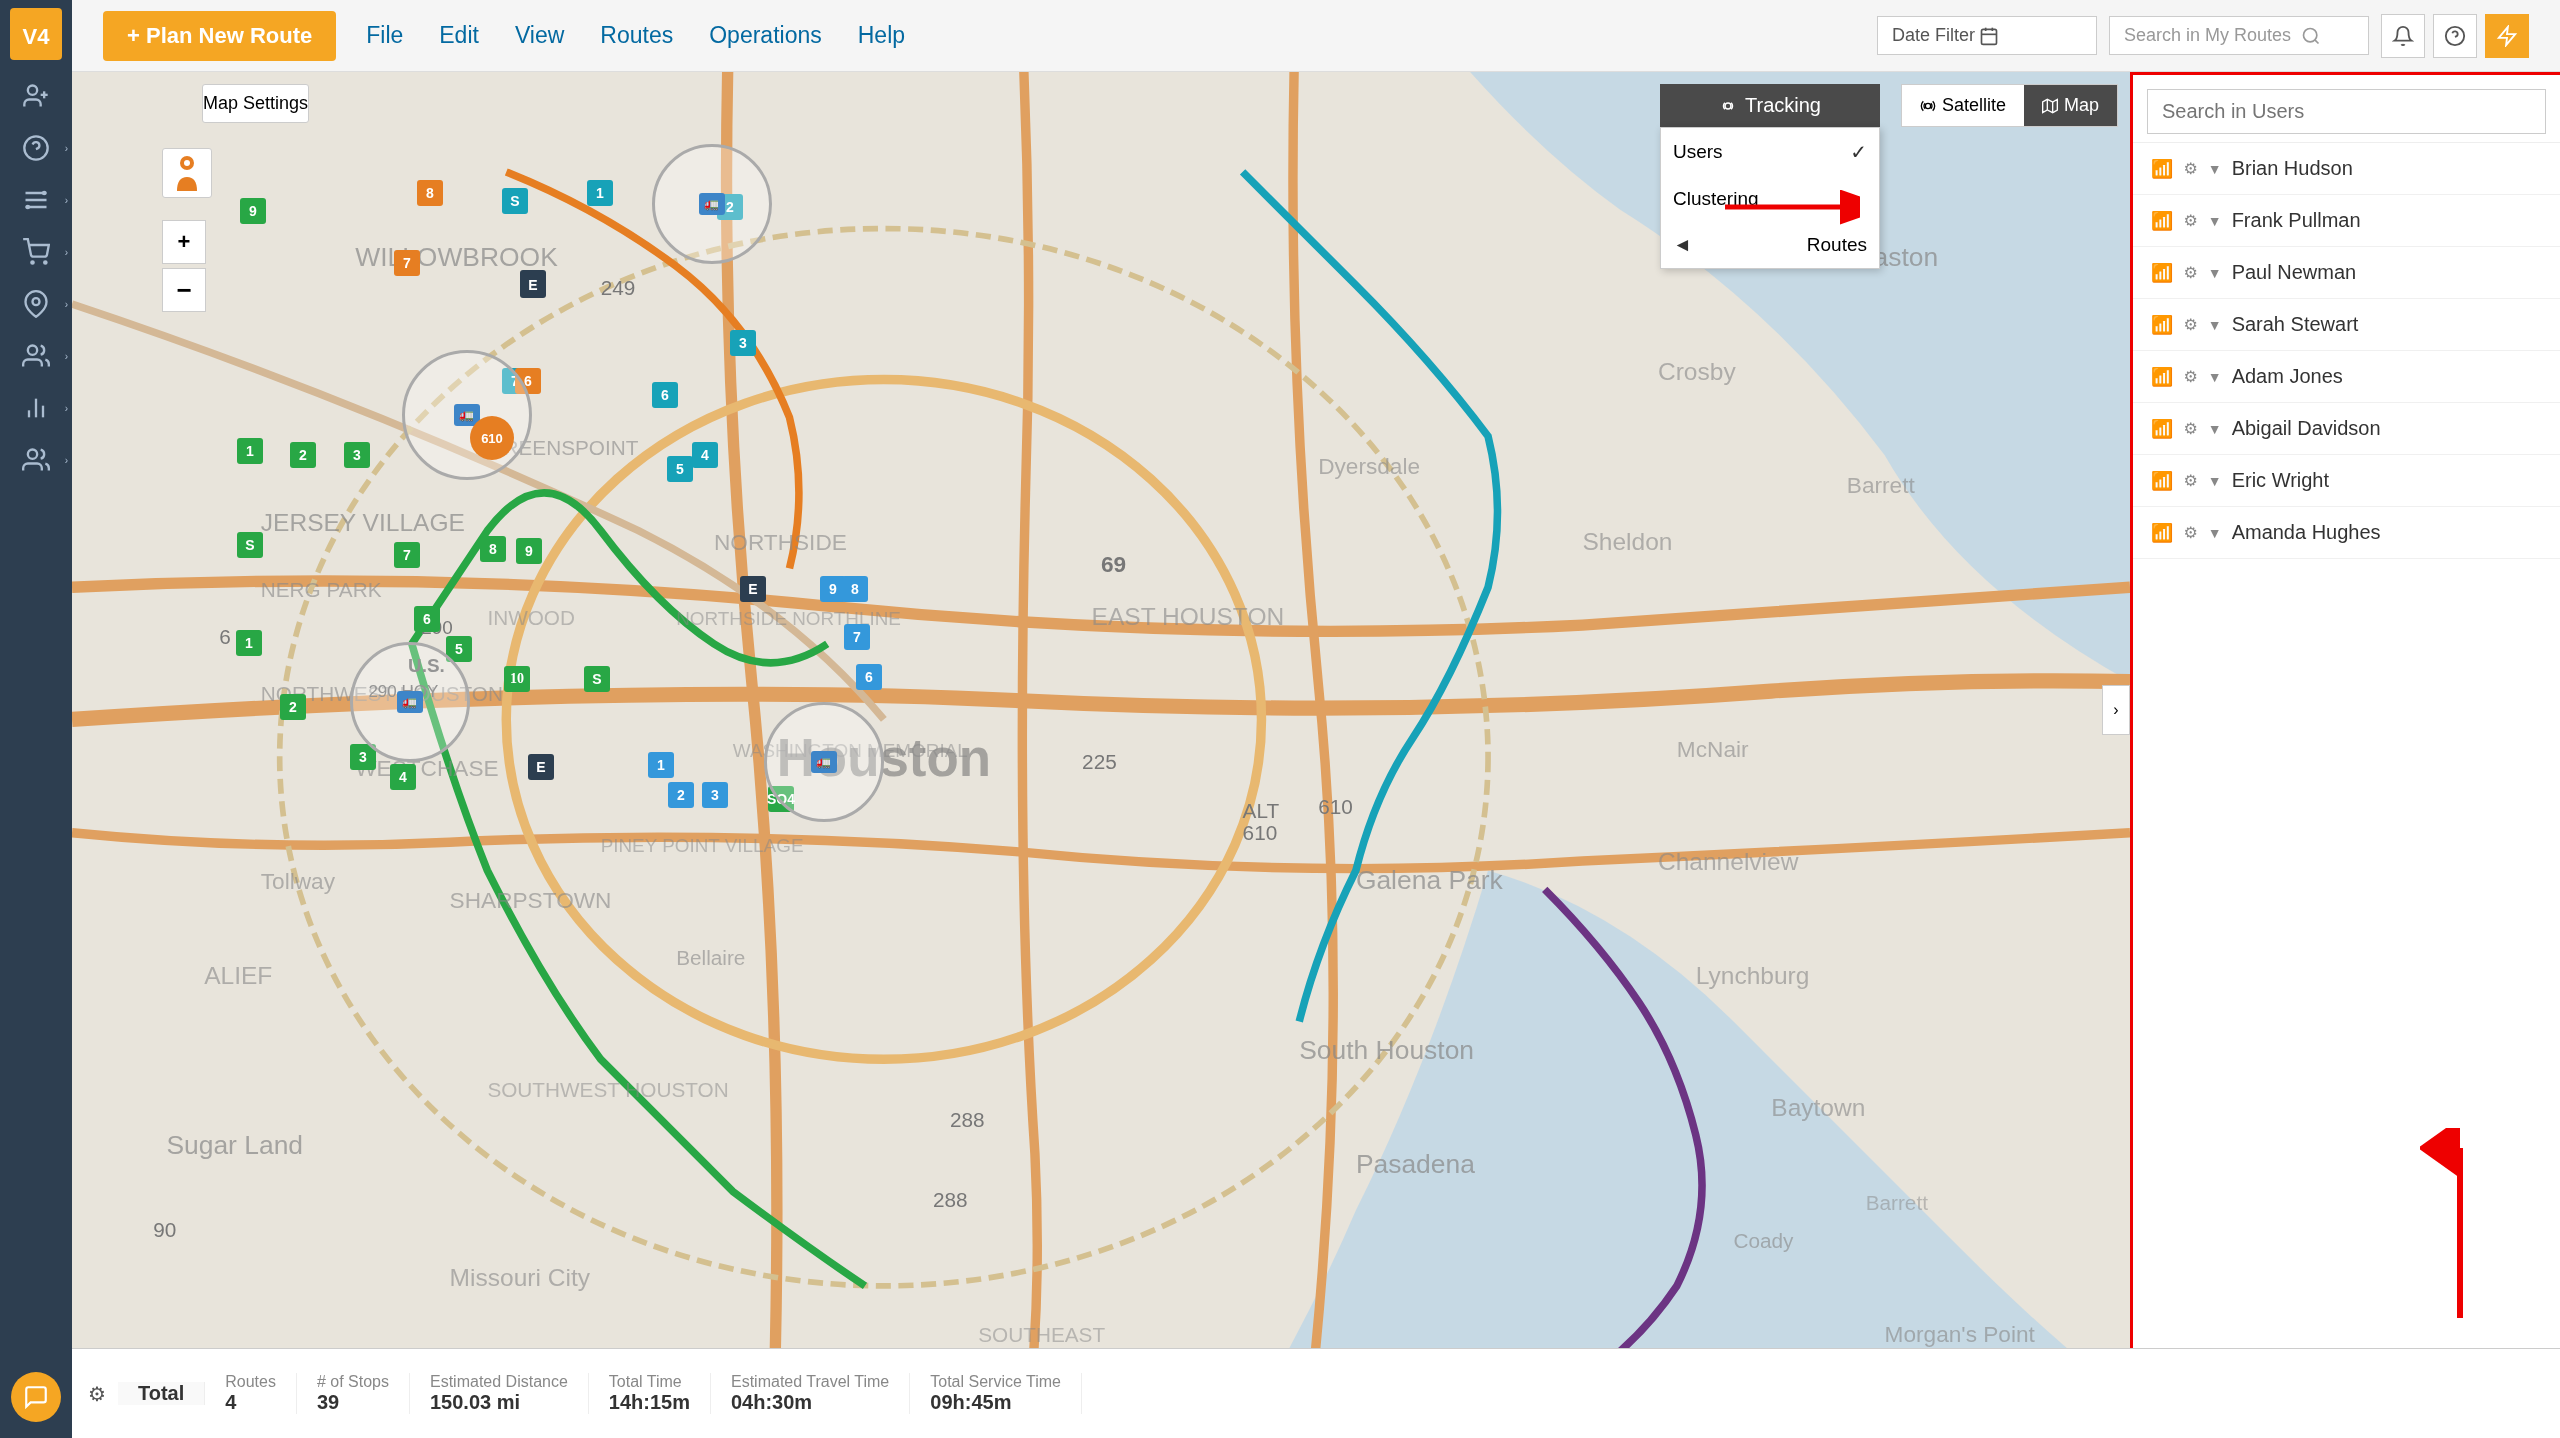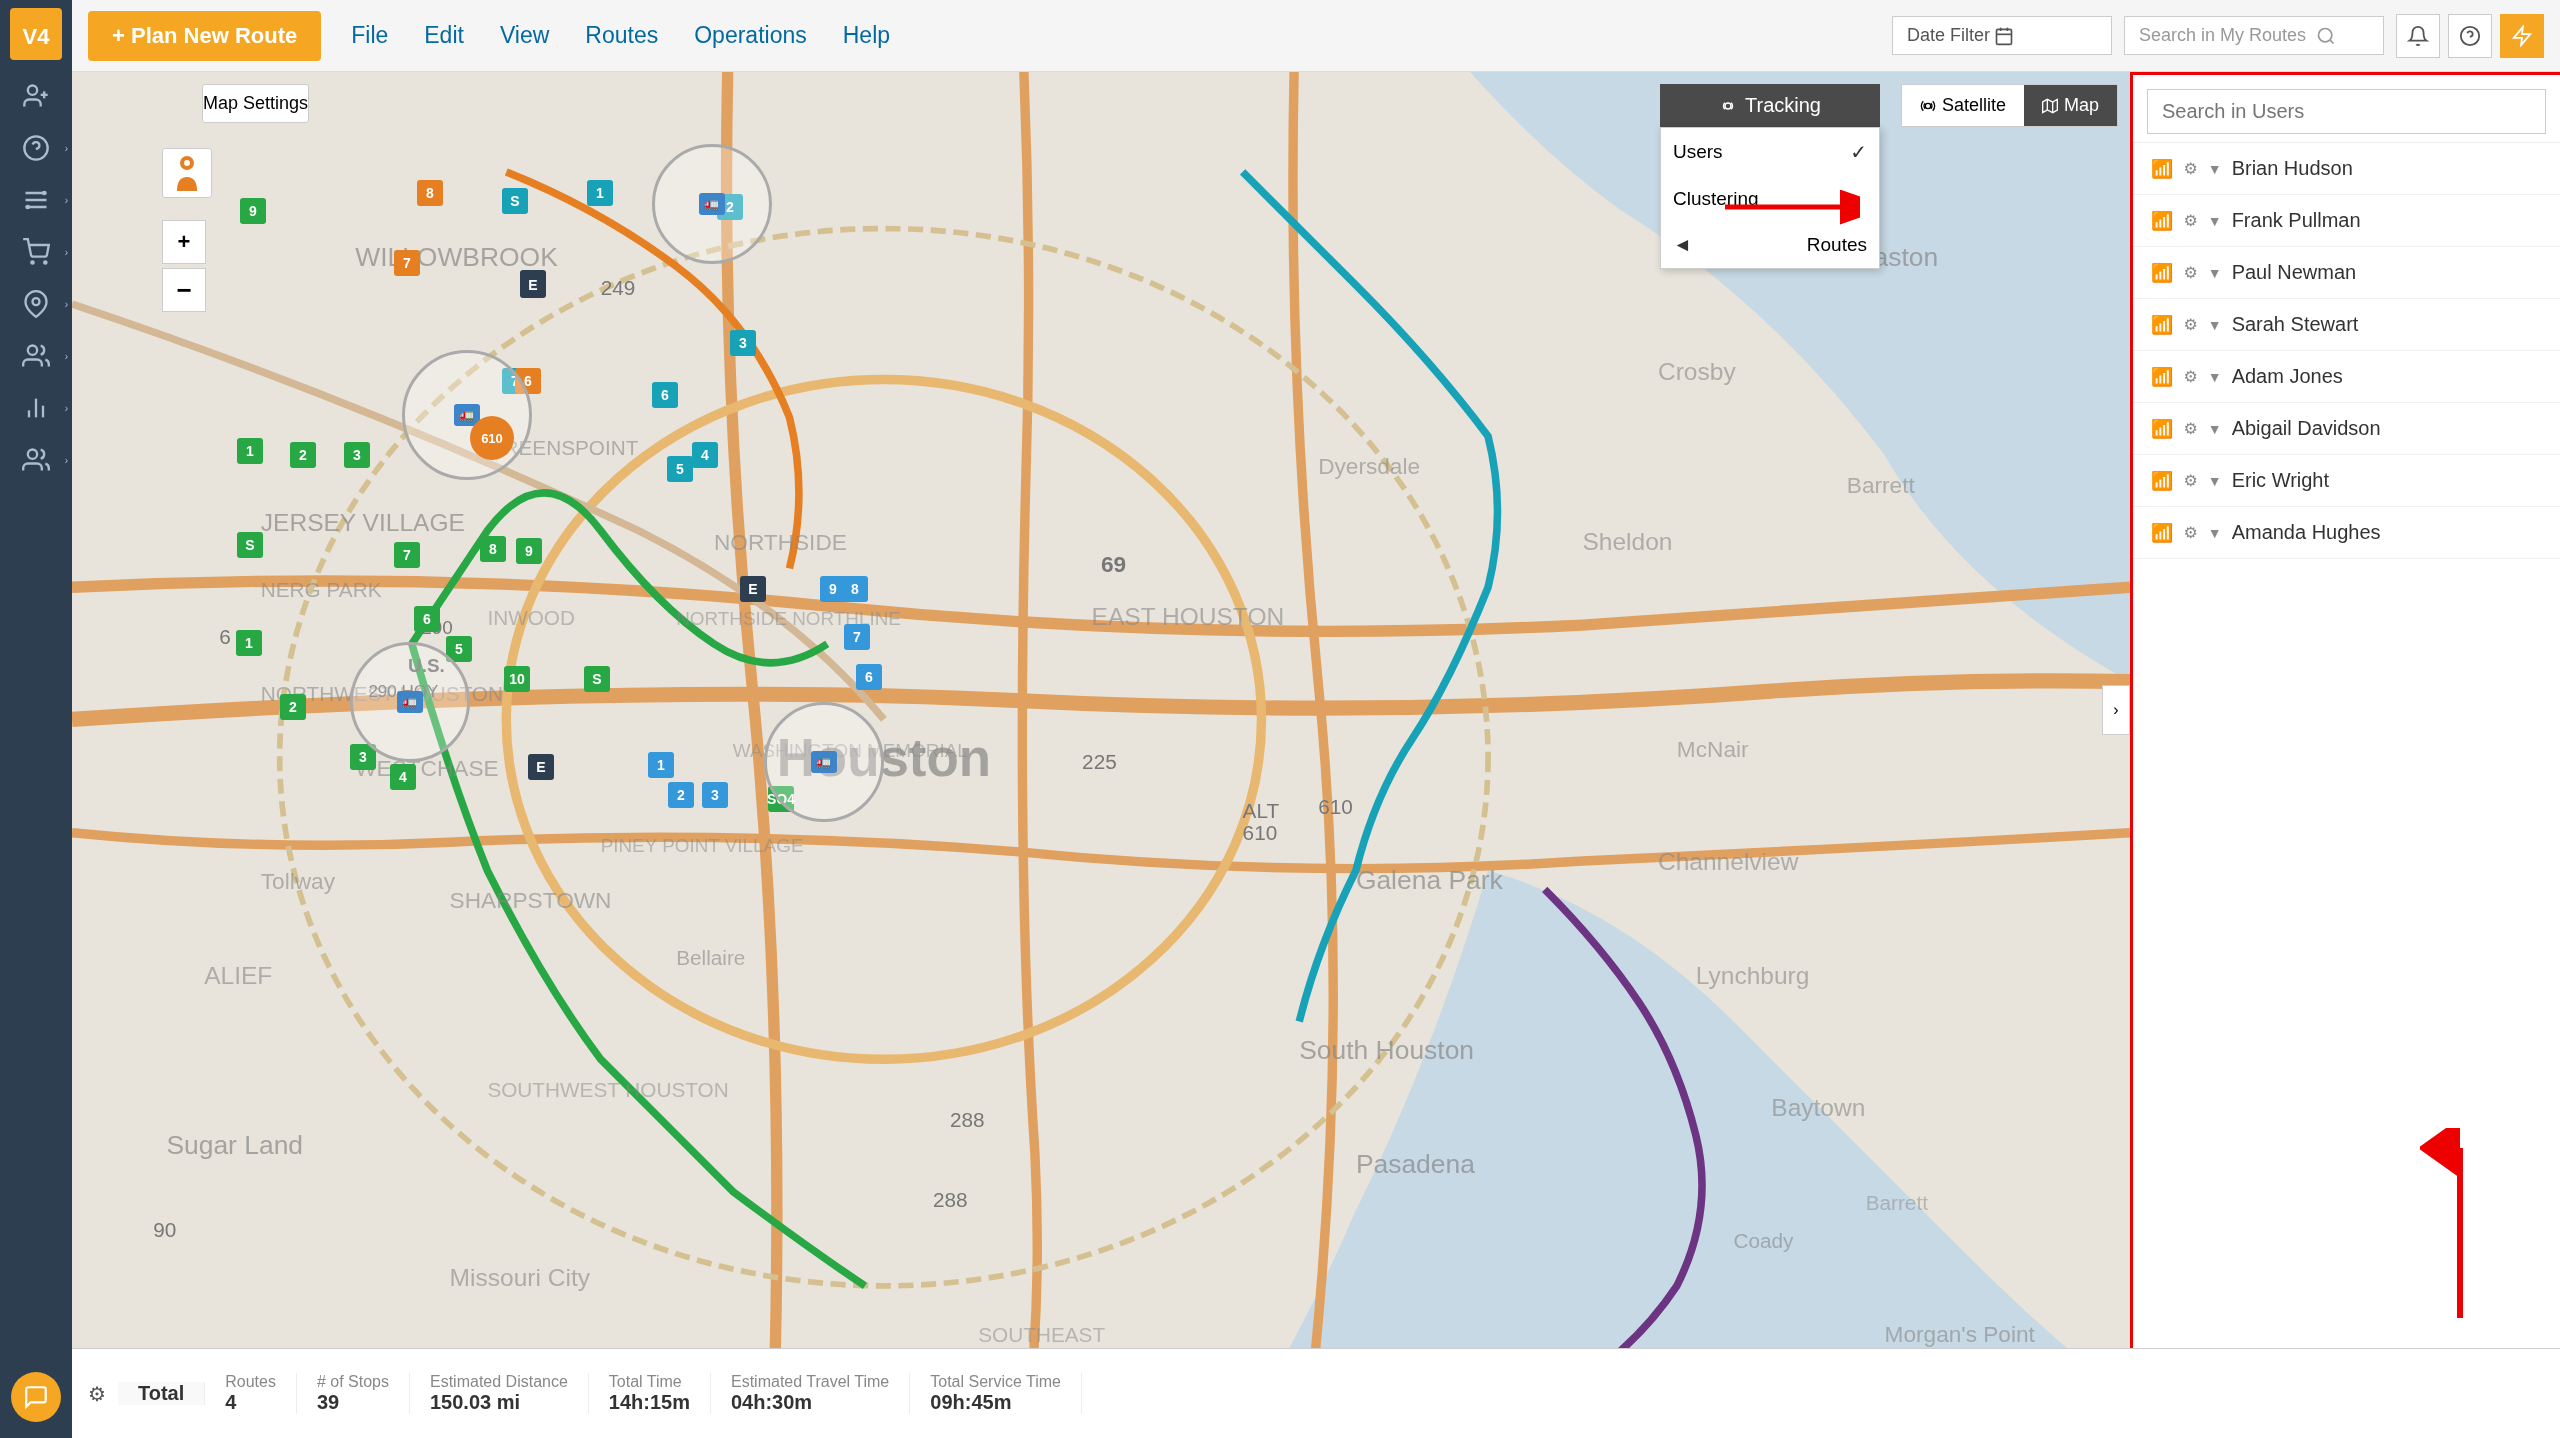--- a/index.html
+++ b/index.html
@@ -47,21 +47,21 @@
       height: 100%;
     }
 
     
     .top-bar {
       height: 72px;
       background: #f5f5f5;
       border-bottom: 1px solid #ddd;
       display: flex;
       align-items: center;
-      padding: 0 16px;
+      padding: 0 31px;
       gap: 12px;
       flex-shrink: 0;
     }
     .plan-route-btn {
       background: #f5a623;
       color: white;
       border: none;
       padding: 12px 24px;
       font-size: 22px;
       font-weight: bold;
@@ -737,21 +737,21 @@
         <div class="marker s" style="left:165px;top:460px;">S</div>
         <div class="marker green" style="left:164px;top:558px;">1</div>
         <div class="marker green" style="left:208px;top:622px;">2</div>
         <div class="marker green" style="left:278px;top:672px;">3</div>
         <div class="marker green" style="left:318px;top:692px;">4</div>
         <div class="marker green" style="left:374px;top:564px;">5</div>
         <div class="marker green" style="left:342px;top:534px;">6</div>
         <div class="marker green" style="left:322px;top:470px;">7</div>
         <div class="marker green" style="left:408px;top:464px;">8</div>
         <div class="marker green" style="left:444px;top:466px;">9</div>
-        <div class="marker green" style="left:432px;top:594px;">10</div>
+        <div class="marker green" style="left:432px;top:594px;font-family:Liberation Serif, serif;">10</div>
         <div class="marker green" style="left:512px;top:594px;">S</div>
         <div class="marker dark" style="left:456px;top:682px;">E</div>
 
         <div class="marker blue" style="left:748px;top:504px;">9</div>
         <div class="marker blue" style="left:770px;top:504px;">8</div>
         <div class="marker blue" style="left:772px;top:552px;">7</div>
         <div class="marker blue" style="left:784px;top:592px;">6</div>
 
         <div class="marker dark" style="left:668px;top:504px;">E</div>
 

